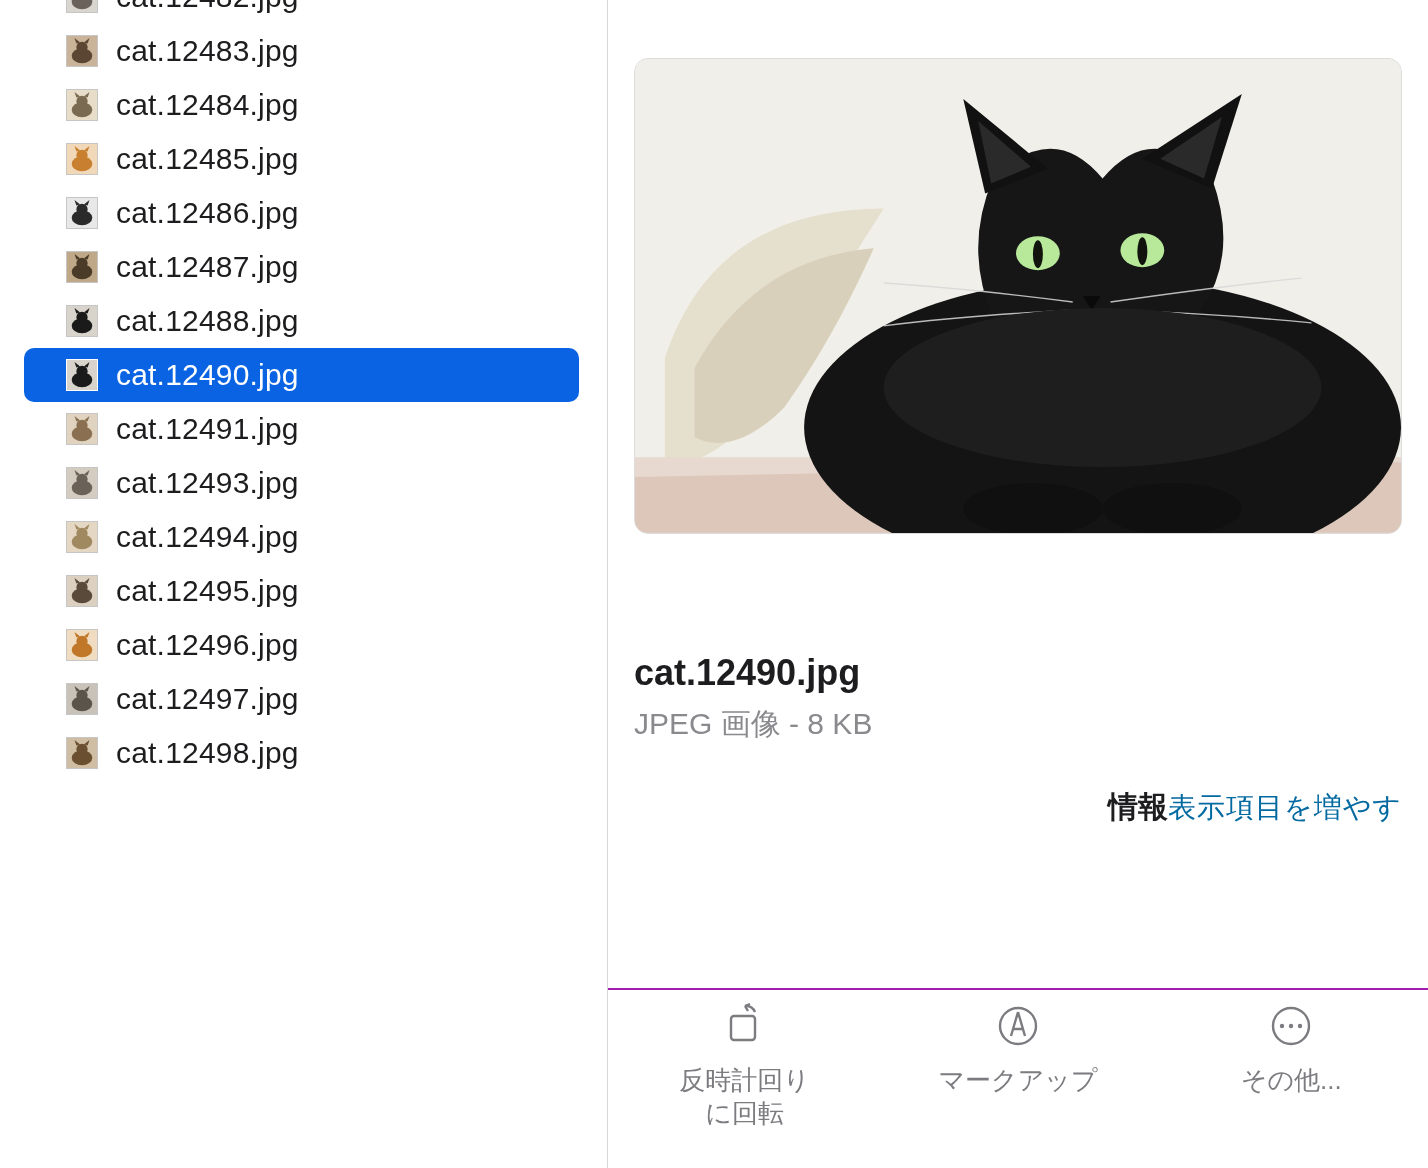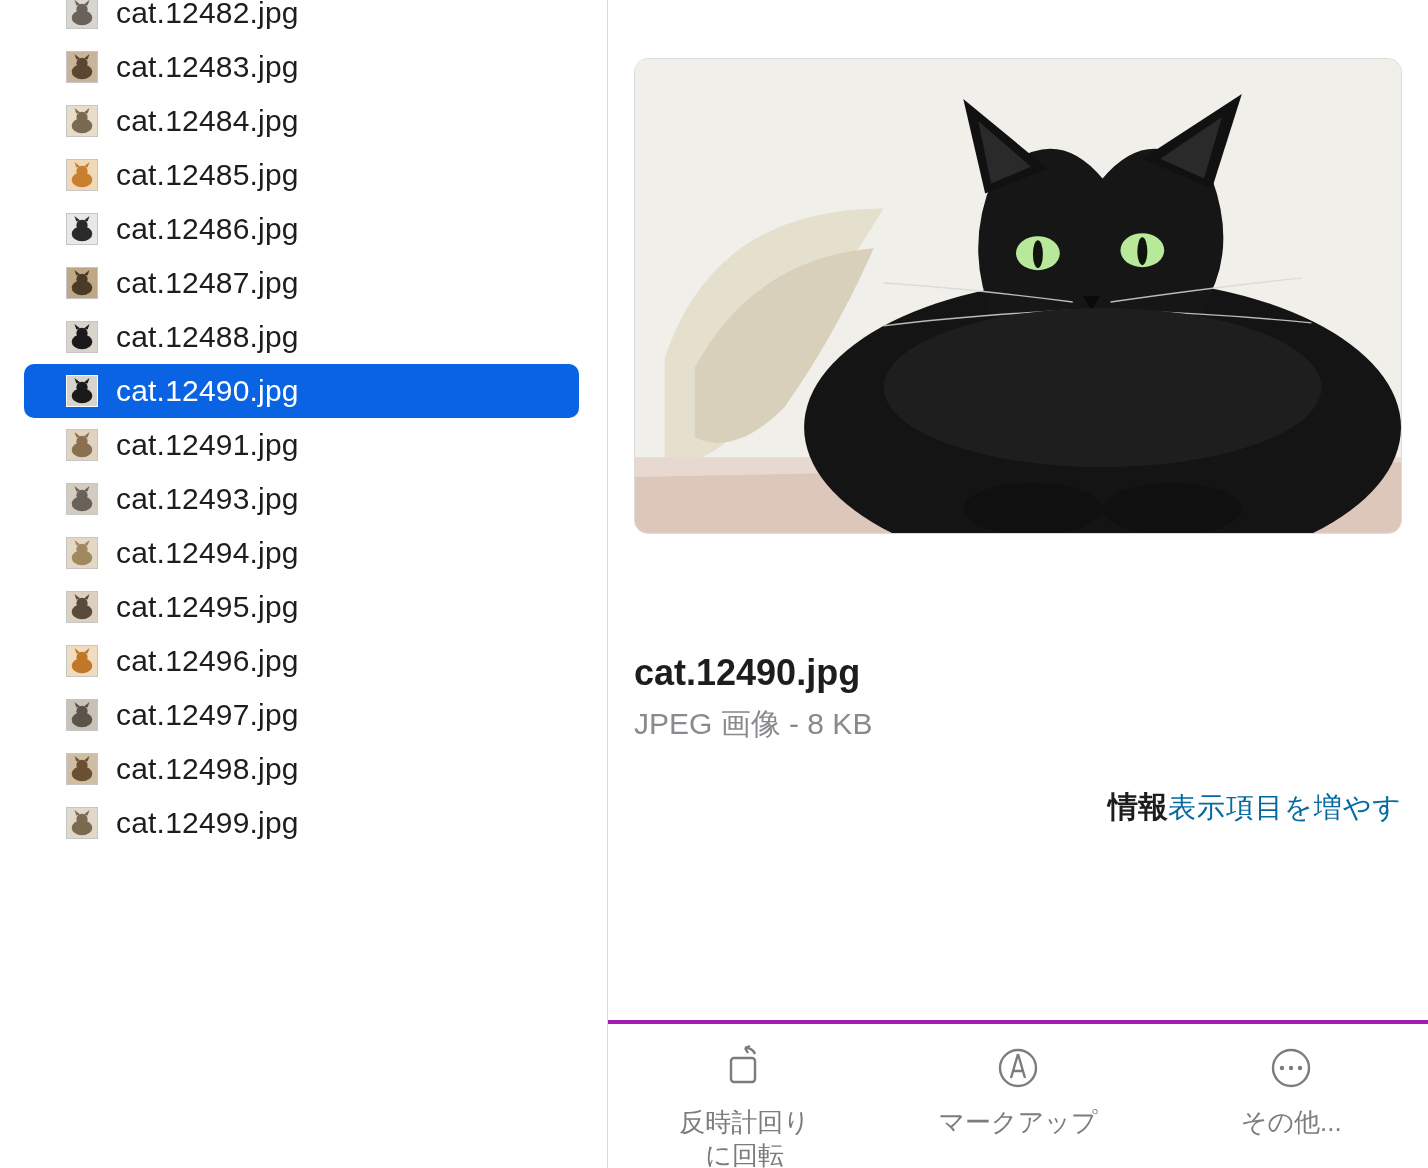--- a/index.html
+++ b/index.html
@@ -14,21 +14,21 @@
   .container {
     display: flex;
     width: 100%;
     height: 100%;
   }
   
   .file-pane {
     width: 608px;
     height: 100%;
     border-right: 1px solid #d8d8d8;
-    padding-top: 16px;
+    padding-top: 0;
     overflow: hidden;
   }
   .file-list {
     list-style: none;
     padding: 0 14px 0 0;
   }
   .file-item {
     display: flex;
     align-items: center;
     height: 54px;
@@ -110,26 +110,26 @@
   .info-row .show-more {
     font-size: 28px;
     color:#0369a1;
     cursor:pointer;
     letter-spacing:1px;
   }
 
   
   .toolbar {
     margin-top:auto;
-    height: 148px;
-    border-top:4px solid #a21caf;
+    height: 180px;
+    border-top:2px solid #a21caf;
     display:flex;
     justify-content:space-around;
     align-items:flex-start;
-    padding-top:20px;
+    padding-top:12px;
   }
   .tool-btn {
     width: 220px;
     display:flex;
     flex-direction:column;
     align-items:center;
     gap:14px;
     cursor:pointer;
     color:#7b7b80;
   }
@@ -328,32 +328,20 @@
           <span class="thumb">
             <svg viewBox="0 0 32 32" xmlns="http://www.w3.org/2000/svg">
               <rect width="32" height="32" fill="#d0bea4"></rect>
               <ellipse cx="16" cy="21" rx="11" ry="8" fill="#6a5030"></ellipse>
               <circle cx="16" cy="12" r="6" fill="#6a5030"></circle>
               <path d="M10 8 L8 2 L14 7 Z" fill="#6a5030"></path>
               <path d="M22 8 L24 2 L18 7 Z" fill="#6a5030"></path>
             </svg>
           </span>
           <span class="fname">cat.12498.jpg</span>
-        </li>
-        <li class="file-item">
-          <span class="thumb">
-            <svg viewBox="0 0 32 32" xmlns="http://www.w3.org/2000/svg">
-              <rect width="32" height="32" fill="#e0d8c8"></rect>
-              <ellipse cx="16" cy="21" rx="11" ry="8" fill="#7a6a50"></ellipse>
-              <circle cx="16" cy="12" r="6" fill="#7a6a50"></circle>
-              <path d="M10 8 L8 2 L14 7 Z" fill="#7a6a50"></path>
-              <path d="M22 8 L24 2 L18 7 Z" fill="#7a6a50"></path>
-            </svg>
-          </span>
-          <span class="fname">cat.12499.jpg</span>
         </li>
       </ul>
   </div>
 
   <div class="preview-pane">
 
     <div class="preview-image-wrap">
 
       <svg viewBox="0 0 770 476" xmlns="http://www.w3.org/2000/svg">
 

